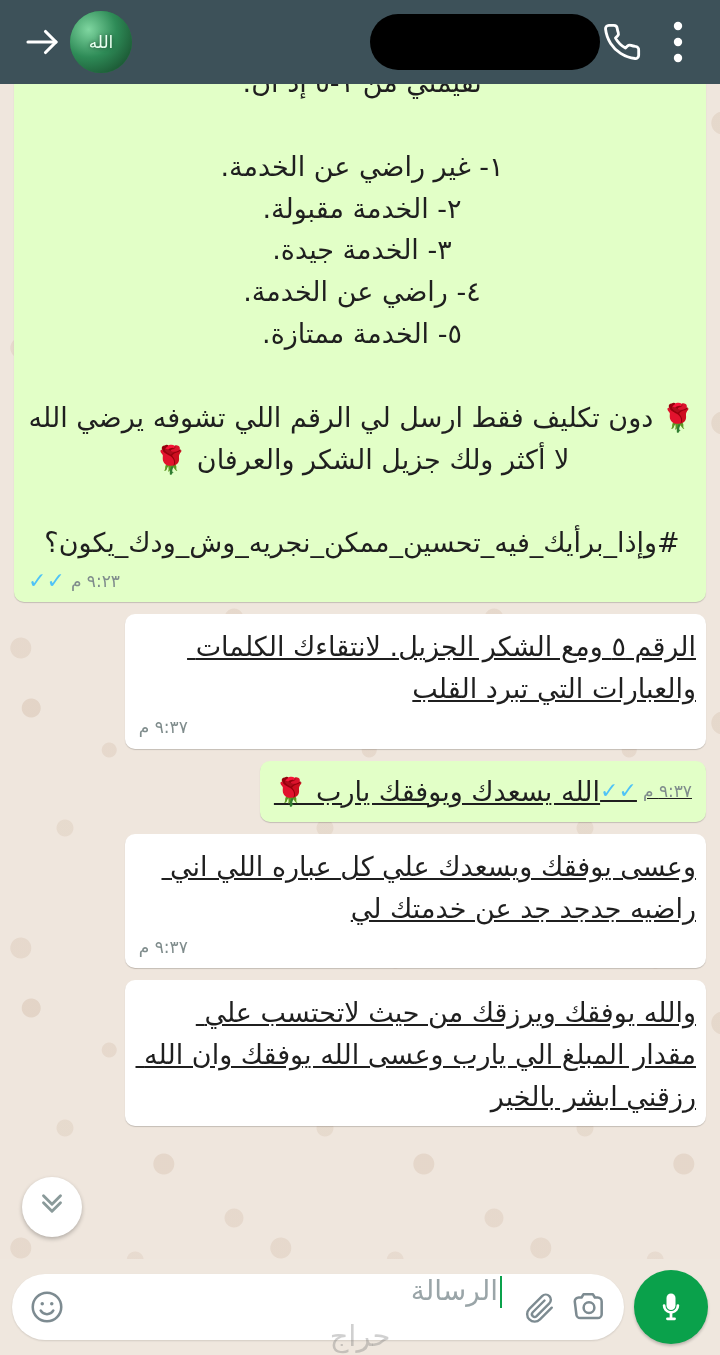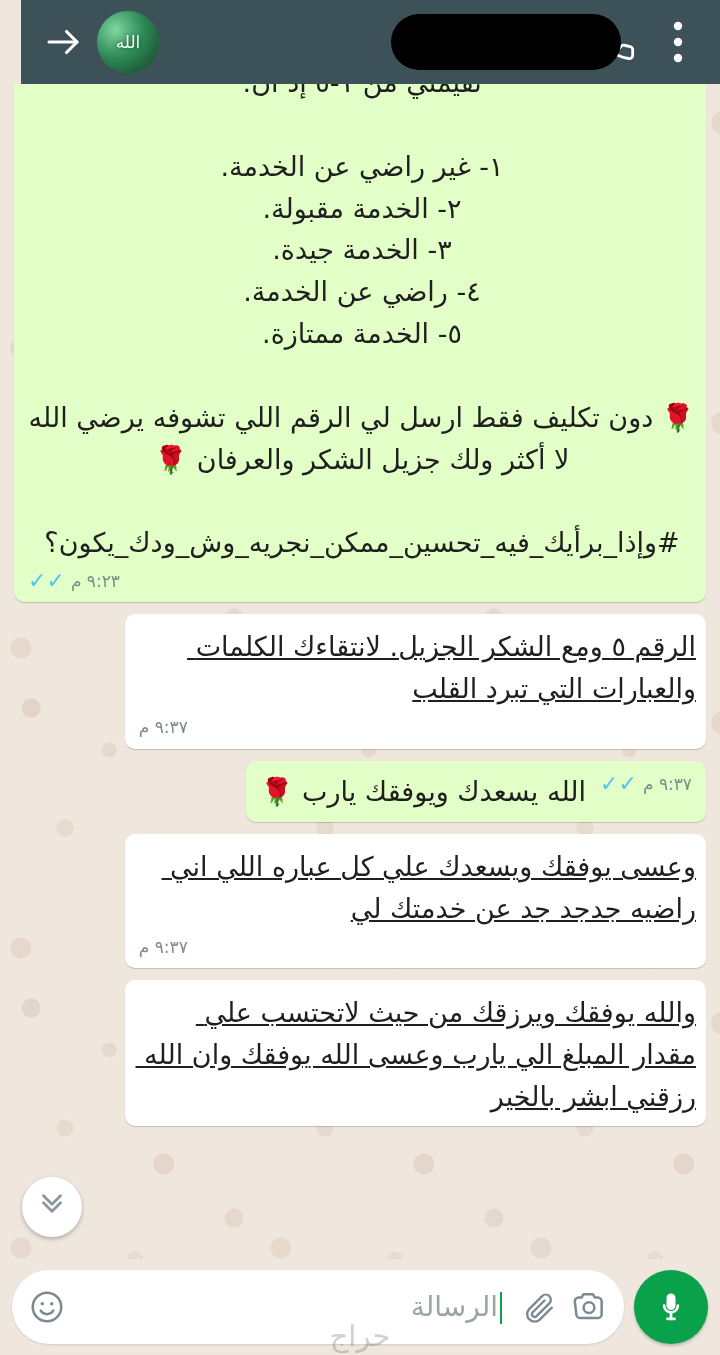--- a/index.html
+++ b/index.html
@@ -17,24 +17,22 @@
     background: #efe7de;
   }
 
   
   .topbar {
     flex: 0 0 84px;
     background: #3d5159;
     display: flex;
     align-items: center;
     padding: 0 14px;
-    gap: 6px;
     position: relative;
     z-index: 5;
-    margin-left: 21px;
   }
   .tb-icon {
     width: 56px; height: 56px;
     display: flex; align-items: center; justify-content: center;
     color: #ffffff;
   }
   .tb-icon svg { display: block; }
   .tb-spacer { flex: 1 1 auto; }
   .redaction {
     position: absolute;
@@ -135,24 +133,24 @@
     color: #7d8c8c;
   }
   .meta.in-meta { justify-content: flex-start; }
   .time { font-size: 17px; color: #7f8c8c; letter-spacing: .2px; }
   .ticks { color: #4fc3f7; font-size: 22px; line-height: 1; }
 
   
   .row.inline-out { align-items: flex-end; }
   .bubble.short {
     display: inline-flex;
-    align-items: flex-start;
-    gap: 14px;
+    align-items: center;
     padding: 10px 14px;
     flex-direction: row-reverse;
+    text-decoration: underline;
   }
   .bubble.short .meta { margin-top: 0; }
 
   
   .scroll-fab {
     position: absolute;
     left: 22px;
     bottom: 22px;
     width: 60px; height: 60px;
     border-radius: 50%;
@@ -175,25 +173,24 @@
     width: 74px; height: 74px;
     border-radius: 50%;
     background: #0aa14b;
     display: flex; align-items: center; justify-content: center;
     color: #fff;
     box-shadow: 0 2px 3px rgba(0,0,0,.22);
     flex: 0 0 auto;
   }
   .composer {
     flex: 1 1 auto;
-    height: 74px;
+    height: 66px;
     background: #ffffff;
     border-radius: 38px;
     display: flex;
-    align-items: center;
     padding: 0 16px;
     gap: 14px;
     box-shadow: 0 1px 2px rgba(0,0,0,.12);
   }
   .cmp-icon { color: #8696a0; display: flex; align-items: center; justify-content: center; flex: 0 0 auto; }
   .cmp-field {
     flex: 1 1 auto;
     text-align: right;
     font-size: 28px;
     color: #9aa5a8;

